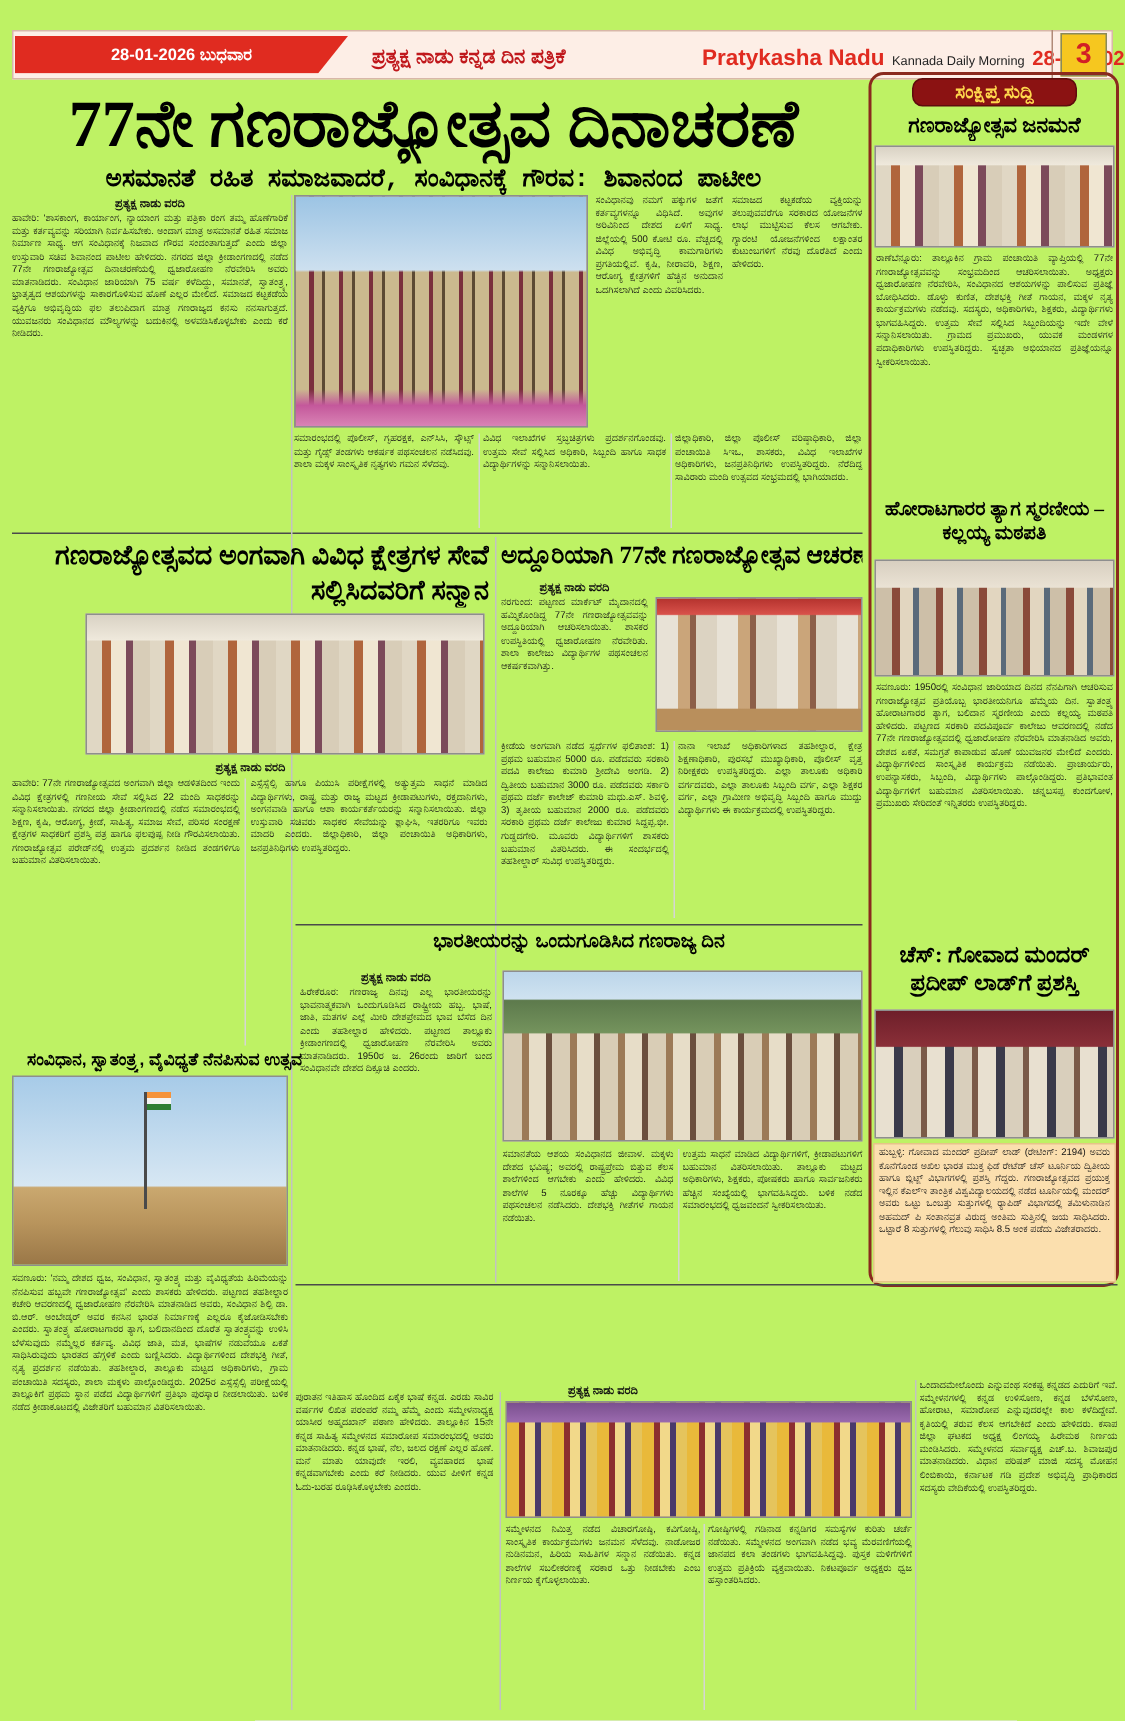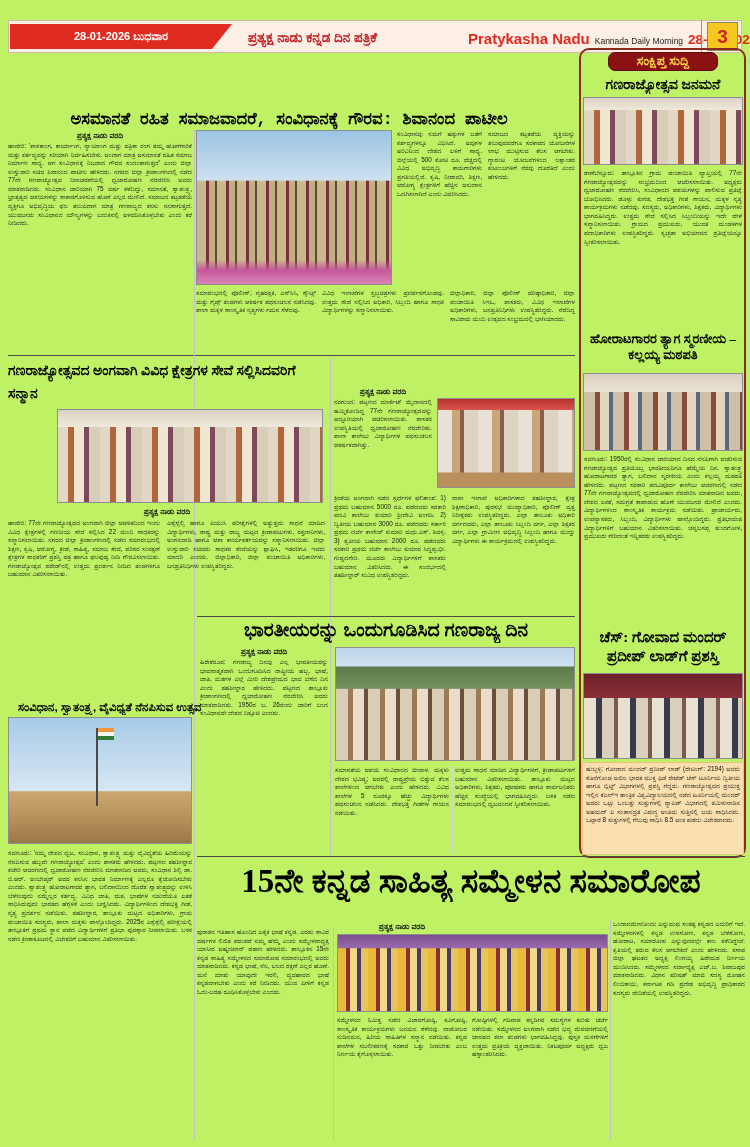--- a/index.html
+++ b/index.html
@@ -75,67 +75,69 @@
     <span class="en-name">Pratykasha Nadu</span>
     <span class="en-sub">Kannada Daily Morning</span>
     <span class="en-date">28-01-2026</span>
 
   </div>
   <div class="abs" style="left:701px;top:20px;width:1px;height:33px;background:#b08a78;"></div>
   <div class="abs pgbox" style="left:707px;top:22px;width:31px;height:29px;">
     <span>3</span>
   </div>
 
+  <div class="abs headline" style="left:0;top:57px;width:578px;height:52px;font-size:44px;line-height:52px;text-align:center;white-space:nowrap;overflow:hidden;">77ನೇ ಗಣರಾಜ್ಯೋತ್ಸವ ದಿನಾಚರಣೆ</div>
   <div class="abs headline" style="left:0;top:110px;width:578px;height:20px;font-size:16.5px;text-align:center;white-space:nowrap;overflow:hidden;font-family:Liberation Mono, monospace;">ಅಸಮಾನತೆ ರಹಿತ ಸಮಾಜವಾದರೆ, ಸಂವಿಧಾನಕ್ಕೆ ಗೌರವ: ಶಿವಾನಂದ ಪಾಟೀಲ</div>
 
   <div class="abs byline" style="left:8px;top:131px;width:184px;">ಪ್ರತ್ಯಕ್ಷ ನಾಡು ವರದಿ</div>
   <div class="abs body-txt" style="left:8px;top:142px;width:184px;height:210px;">ಹಾವೇರಿ: 'ಶಾಸಕಾಂಗ, ಕಾರ್ಯಾಂಗ, ನ್ಯಾಯಾಂಗ ಮತ್ತು ಪತ್ರಿಕಾ ರಂಗ ತಮ್ಮ ಹೊಣೆಗಾರಿಕೆ ಮತ್ತು ಕರ್ತವ್ಯವನ್ನು ಸರಿಯಾಗಿ ನಿರ್ವಹಿಸಬೇಕು. ಅಂದಾಗ ಮಾತ್ರ ಅಸಮಾನತೆ ರಹಿತ ಸಮಾಜ ನಿರ್ಮಾಣ ಸಾಧ್ಯ. ಆಗ ಸಂವಿಧಾನಕ್ಕೆ ನಿಜವಾದ ಗೌರವ ಸಂದಂತಾಗುತ್ತದೆ' ಎಂದು ಜಿಲ್ಲಾ ಉಸ್ತುವಾರಿ ಸಚಿವ ಶಿವಾನಂದ ಪಾಟೀಲ ಹೇಳಿದರು. ನಗರದ ಜಿಲ್ಲಾ ಕ್ರೀಡಾಂಗಣದಲ್ಲಿ ನಡೆದ 77ನೇ ಗಣರಾಜ್ಯೋತ್ಸವ ದಿನಾಚರಣೆಯಲ್ಲಿ ಧ್ವಜಾರೋಹಣ ನೆರವೇರಿಸಿ ಅವರು ಮಾತನಾಡಿದರು. ಸಂವಿಧಾನ ಜಾರಿಯಾಗಿ 75 ವರ್ಷ ಕಳೆದಿದ್ದು, ಸಮಾನತೆ, ಸ್ವಾತಂತ್ರ್ಯ, ಭ್ರಾತೃತ್ವದ ಆಶಯಗಳನ್ನು ಸಾಕಾರಗೊಳಿಸುವ ಹೊಣೆ ಎಲ್ಲರ ಮೇಲಿದೆ. ಸಮಾಜದ ಕಟ್ಟಕಡೆಯ ವ್ಯಕ್ತಿಗೂ ಅಭಿವೃದ್ಧಿಯ ಫಲ ತಲುಪಿದಾಗ ಮಾತ್ರ ಗಣರಾಜ್ಯದ ಕನಸು ನನಸಾಗುತ್ತದೆ. ಯುವಜನರು ಸಂವಿಧಾನದ ಮೌಲ್ಯಗಳನ್ನು ಬದುಕಿನಲ್ಲಿ ಅಳವಡಿಸಿಕೊಳ್ಳಬೇಕು ಎಂದು ಕರೆ ನೀಡಿದರು.</div>
 
   <div class="abs photo ph-parade" style="left:196px;top:130px;width:196px;height:155px;"></div>
 
   <div class="abs body-txt" style="left:397px;top:130px;width:85px;height:155px;">ಸಂವಿಧಾನವು ನಮಗೆ ಹಕ್ಕುಗಳ ಜತೆಗೆ ಕರ್ತವ್ಯಗಳನ್ನೂ ವಿಧಿಸಿದೆ. ಅವುಗಳ ಅರಿವಿನಿಂದ ದೇಶದ ಏಳಿಗೆ ಸಾಧ್ಯ. ಜಿಲ್ಲೆಯಲ್ಲಿ 500 ಕೋಟಿ ರೂ. ವೆಚ್ಚದಲ್ಲಿ ವಿವಿಧ ಅಭಿವೃದ್ಧಿ ಕಾಮಗಾರಿಗಳು ಪ್ರಗತಿಯಲ್ಲಿವೆ. ಕೃಷಿ, ನೀರಾವರಿ, ಶಿಕ್ಷಣ, ಆರೋಗ್ಯ ಕ್ಷೇತ್ರಗಳಿಗೆ ಹೆಚ್ಚಿನ ಅನುದಾನ ಒದಗಿಸಲಾಗಿದೆ ಎಂದು ವಿವರಿಸಿದರು.</div>
   <div class="abs body-txt" style="left:488px;top:130px;width:87px;height:155px;">ಸಮಾಜದ ಕಟ್ಟಕಡೆಯ ವ್ಯಕ್ತಿಯನ್ನು ತಲುಪುವವರೆಗೂ ಸರಕಾರದ ಯೋಜನೆಗಳ ಲಾಭ ಮುಟ್ಟಿಸುವ ಕೆಲಸ ಆಗಬೇಕು. ಗ್ಯಾರಂಟಿ ಯೋಜನೆಗಳಿಂದ ಲಕ್ಷಾಂತರ ಕುಟುಂಬಗಳಿಗೆ ನೆರವು ದೊರೆತಿದೆ ಎಂದು ಹೇಳಿದರು.</div>
 
   <div class="abs body-txt" style="left:196px;top:289px;width:120px;height:63px;">ಸಮಾರಂಭದಲ್ಲಿ ಪೊಲೀಸ್, ಗೃಹರಕ್ಷಕ, ಎನ್‌ಸಿಸಿ, ಸ್ಕೌಟ್ಸ್ ಮತ್ತು ಗೈಡ್ಸ್ ತಂಡಗಳು ಆಕರ್ಷಕ ಪಥಸಂಚಲನ ನಡೆಸಿದವು. ಶಾಲಾ ಮಕ್ಕಳ ಸಾಂಸ್ಕೃತಿಕ ನೃತ್ಯಗಳು ಗಮನ ಸೆಳೆದವು.</div>
   <div class="abs body-txt" style="left:322px;top:289px;width:122px;height:63px;">ವಿವಿಧ ಇಲಾಖೆಗಳ ಸ್ತಬ್ಧಚಿತ್ರಗಳು ಪ್ರದರ್ಶನಗೊಂಡವು. ಉತ್ತಮ ಸೇವೆ ಸಲ್ಲಿಸಿದ ಅಧಿಕಾರಿ, ಸಿಬ್ಬಂದಿ ಹಾಗೂ ಸಾಧಕ ವಿದ್ಯಾರ್ಥಿಗಳನ್ನು ಸನ್ಮಾನಿಸಲಾಯಿತು.</div>
   <div class="abs body-txt" style="left:450px;top:289px;width:125px;height:63px;">ಜಿಲ್ಲಾಧಿಕಾರಿ, ಜಿಲ್ಲಾ ಪೊಲೀಸ್ ವರಿಷ್ಠಾಧಿಕಾರಿ, ಜಿಲ್ಲಾ ಪಂಚಾಯಿತಿ ಸಿಇಒ, ಶಾಸಕರು, ವಿವಿಧ ಇಲಾಖೆಗಳ ಅಧಿಕಾರಿಗಳು, ಜನಪ್ರತಿನಿಧಿಗಳು ಉಪಸ್ಥಿತರಿದ್ದರು. ನೆರೆದಿದ್ದ ಸಾವಿರಾರು ಮಂದಿ ಉತ್ಸವದ ಸಂಭ್ರಮದಲ್ಲಿ ಭಾಗಿಯಾದರು.</div>
   <div class="abs vr" style="left:319px;top:289px;height:63px;background:#d5d5d5;"></div>
   <div class="abs vr" style="left:447px;top:289px;height:63px;background:#d5d5d5;"></div>
 
   <div class="abs hr" style="left:8px;top:355px;width:567px;"></div>
   <div class="abs vr" style="left:194px;top:130px;height:1010px;"></div>
   <div class="abs vr" style="left:330px;top:358px;height:497px;"></div>
 
-  <div class="abs headline" style="left:8px;top:359px;width:318px;height:46px;font-size:14px;line-height:23px;text-align:left;overflow:hidden;">ಗಣರಾಜ್ಯೋತ್ಸವದ ಅಂಗವಾಗಿ ವಿವಿಧ ಕ್ಷೇತ್ರಗಳ ಸೇವೆ ಸಲ್ಲಿಸಿದವರಿಗೆ ಸನ್ಮಾನ</div>
+  <div class="abs headline" style="left:8px;top:359px;width:318px;height:46px;font-size:18px;line-height:23px;text-align:right;overflow:hidden;">ಗಣರಾಜ್ಯೋತ್ಸವದ ಅಂಗವಾಗಿ ವಿವಿಧ ಕ್ಷೇತ್ರಗಳ ಸೇವೆ ಸಲ್ಲಿಸಿದವರಿಗೆ ಸನ್ಮಾನ</div>
   <div class="abs photo ph-crowd1" style="left:57px;top:409px;width:266px;height:94px;"></div>
   <div class="abs byline" style="left:8px;top:507px;width:318px;">ಪ್ರತ್ಯಕ್ಷ ನಾಡು ವರದಿ</div>
   <div class="abs body-txt" style="left:8px;top:519px;width:152px;height:178px;">ಹಾವೇರಿ: 77ನೇ ಗಣರಾಜ್ಯೋತ್ಸವದ ಅಂಗವಾಗಿ ಜಿಲ್ಲಾ ಆಡಳಿತದಿಂದ ಇಂದು ವಿವಿಧ ಕ್ಷೇತ್ರಗಳಲ್ಲಿ ಗಣನೀಯ ಸೇವೆ ಸಲ್ಲಿಸಿದ 22 ಮಂದಿ ಸಾಧಕರನ್ನು ಸನ್ಮಾನಿಸಲಾಯಿತು. ನಗರದ ಜಿಲ್ಲಾ ಕ್ರೀಡಾಂಗಣದಲ್ಲಿ ನಡೆದ ಸಮಾರಂಭದಲ್ಲಿ ಶಿಕ್ಷಣ, ಕೃಷಿ, ಆರೋಗ್ಯ, ಕ್ರೀಡೆ, ಸಾಹಿತ್ಯ, ಸಮಾಜ ಸೇವೆ, ಪರಿಸರ ಸಂರಕ್ಷಣೆ ಕ್ಷೇತ್ರಗಳ ಸಾಧಕರಿಗೆ ಪ್ರಶಸ್ತಿ ಪತ್ರ ಹಾಗೂ ಫಲಪುಷ್ಪ ನೀಡಿ ಗೌರವಿಸಲಾಯಿತು. ಗಣರಾಜ್ಯೋತ್ಸವ ಪರೇಡ್‌ನಲ್ಲಿ ಉತ್ತಮ ಪ್ರದರ್ಶನ ನೀಡಿದ ತಂಡಗಳಿಗೂ ಬಹುಮಾನ ವಿತರಿಸಲಾಯಿತು.</div>
   <div class="abs body-txt" style="left:167px;top:519px;width:158px;height:178px;">ಎಸ್ಸೆಸ್ಸೆಲ್ಸಿ ಹಾಗೂ ಪಿಯುಸಿ ಪರೀಕ್ಷೆಗಳಲ್ಲಿ ಅತ್ಯುತ್ತಮ ಸಾಧನೆ ಮಾಡಿದ ವಿದ್ಯಾರ್ಥಿಗಳು, ರಾಷ್ಟ್ರ ಮತ್ತು ರಾಜ್ಯ ಮಟ್ಟದ ಕ್ರೀಡಾಪಟುಗಳು, ರಕ್ತದಾನಿಗಳು, ಅಂಗನವಾಡಿ ಹಾಗೂ ಆಶಾ ಕಾರ್ಯಕರ್ತೆಯರನ್ನು ಸನ್ಮಾನಿಸಲಾಯಿತು. ಜಿಲ್ಲಾ ಉಸ್ತುವಾರಿ ಸಚಿವರು ಸಾಧಕರ ಸೇವೆಯನ್ನು ಶ್ಲಾಘಿಸಿ, ಇತರರಿಗೂ ಇವರು ಮಾದರಿ ಎಂದರು. ಜಿಲ್ಲಾಧಿಕಾರಿ, ಜಿಲ್ಲಾ ಪಂಚಾಯಿತಿ ಅಧಿಕಾರಿಗಳು, ಜನಪ್ರತಿನಿಧಿಗಳು ಉಪಸ್ಥಿತರಿದ್ದರು.</div>
   <div class="abs vr" style="left:163px;top:519px;height:178px;background:#d5d5d5;"></div>
 
   <div class="abs headline" style="left:18px;top:701px;width:192px;height:14px;font-size:11.5px;white-space:nowrap;overflow:hidden;font-family:'Liberation Sans',sans-serif;">ಸಂವಿಧಾನ, ಸ್ವಾತಂತ್ರ್ಯ, ವೈವಿಧ್ಯತೆ ನೆನಪಿಸುವ ಉತ್ಸವ</div>
   <div class="abs photo ph-flag" style="left:8px;top:717px;width:184px;height:127px;">
     <div class="flag-pole"></div>
     <div class="flag-cloth">
       <div class="f-sa"></div>
       <div class="f-wh"></div>
       <div class="f-gr"></div>
     </div>
   </div>
   <div class="abs body-txt" style="left:8px;top:849px;width:184px;height:291px;">ಸವಣೂರು: 'ನಮ್ಮ ದೇಶದ ಧ್ವಜ, ಸಂವಿಧಾನ, ಸ್ವಾತಂತ್ರ್ಯ ಮತ್ತು ವೈವಿಧ್ಯತೆಯ ಹಿರಿಮೆಯನ್ನು ನೆನಪಿಸುವ ಹಬ್ಬವೇ ಗಣರಾಜ್ಯೋತ್ಸವ' ಎಂದು ಶಾಸಕರು ಹೇಳಿದರು. ಪಟ್ಟಣದ ತಹಶೀಲ್ದಾರ ಕಚೇರಿ ಆವರಣದಲ್ಲಿ ಧ್ವಜಾರೋಹಣ ನೆರವೇರಿಸಿ ಮಾತನಾಡಿದ ಅವರು, ಸಂವಿಧಾನ ಶಿಲ್ಪಿ ಡಾ. ಬಿ.ಆರ್. ಅಂಬೇಡ್ಕರ್ ಅವರ ಕನಸಿನ ಭಾರತ ನಿರ್ಮಾಣಕ್ಕೆ ಎಲ್ಲರೂ ಕೈಜೋಡಿಸಬೇಕು ಎಂದರು. ಸ್ವಾತಂತ್ರ್ಯ ಹೋರಾಟಗಾರರ ತ್ಯಾಗ, ಬಲಿದಾನದಿಂದ ದೊರೆತ ಸ್ವಾತಂತ್ರ್ಯವನ್ನು ಉಳಿಸಿ ಬೆಳೆಸುವುದು ನಮ್ಮೆಲ್ಲರ ಕರ್ತವ್ಯ. ವಿವಿಧ ಜಾತಿ, ಮತ, ಭಾಷೆಗಳ ನಡುವೆಯೂ ಏಕತೆ ಸಾಧಿಸಿರುವುದು ಭಾರತದ ಹೆಗ್ಗಳಿಕೆ ಎಂದು ಬಣ್ಣಿಸಿದರು. ವಿದ್ಯಾರ್ಥಿಗಳಿಂದ ದೇಶಭಕ್ತಿ ಗೀತೆ, ನೃತ್ಯ ಪ್ರದರ್ಶನ ನಡೆಯಿತು. ತಹಶೀಲ್ದಾರ, ತಾಲ್ಲೂಕು ಮಟ್ಟದ ಅಧಿಕಾರಿಗಳು, ಗ್ರಾಮ ಪಂಚಾಯಿತಿ ಸದಸ್ಯರು, ಶಾಲಾ ಮಕ್ಕಳು ಪಾಲ್ಗೊಂಡಿದ್ದರು. 2025ರ ಎಸ್ಸೆಸ್ಸೆಲ್ಸಿ ಪರೀಕ್ಷೆಯಲ್ಲಿ ತಾಲ್ಲೂಕಿಗೆ ಪ್ರಥಮ ಸ್ಥಾನ ಪಡೆದ ವಿದ್ಯಾರ್ಥಿಗಳಿಗೆ ಪ್ರತಿಭಾ ಪುರಸ್ಕಾರ ನೀಡಲಾಯಿತು. ಬಳಿಕ ನಡೆದ ಕ್ರೀಡಾಕೂಟದಲ್ಲಿ ವಿಜೇತರಿಗೆ ಬಹುಮಾನ ವಿತರಿಸಲಾಯಿತು.</div>
 
+  <div class="abs headline" style="left:334px;top:360px;width:241px;height:22px;font-size:16.5px;text-align:center;white-space:nowrap;overflow:hidden;">ಅದ್ದೂರಿಯಾಗಿ 77ನೇ ಗಣರಾಜ್ಯೋತ್ಸವ ಆಚರಣೆ</div>
   <div class="abs byline" style="left:334px;top:387px;width:98px;">ಪ್ರತ್ಯಕ್ಷ ನಾಡು ವರದಿ</div>
   <div class="abs body-txt" style="left:334px;top:398px;width:98px;height:92px;">ನರಗುಂದ: ಪಟ್ಟಣದ ಮಾರ್ಕೆಟ್ ಮೈದಾನದಲ್ಲಿ ಹಮ್ಮಿಕೊಂಡಿದ್ದ 77ನೇ ಗಣರಾಜ್ಯೋತ್ಸವವನ್ನು ಅದ್ದೂರಿಯಾಗಿ ಆಚರಿಸಲಾಯಿತು. ಶಾಸಕರ ಉಪಸ್ಥಿತಿಯಲ್ಲಿ ಧ್ವಜಾರೋಹಣ ನೆರವೇರಿತು. ಶಾಲಾ ಕಾಲೇಜು ವಿದ್ಯಾರ್ಥಿಗಳ ಪಥಸಂಚಲನ ಆಕರ್ಷಕವಾಗಿತ್ತು.</div>
   <div class="abs photo ph-stage" style="left:437px;top:398px;width:138px;height:90px;"></div>
   <div class="abs body-txt" style="left:334px;top:494px;width:112px;height:118px;">ಕ್ರೀಡೆಯ ಅಂಗವಾಗಿ ನಡೆದ ಸ್ಪರ್ಧೆಗಳ ಫಲಿತಾಂಶ: 1) ಪ್ರಥಮ ಬಹುಮಾನ 5000 ರೂ. ಪಡೆದವರು ಸರಕಾರಿ ಪದವಿ ಕಾಲೇಜು ಕುಮಾರಿ ಶ್ರೀದೇವಿ ಅಂಗಡಿ. 2) ದ್ವಿತೀಯ ಬಹುಮಾನ 3000 ರೂ. ಪಡೆದವರು ಸರ್ಕಾರಿ ಪ್ರಥಮ ದರ್ಜೆ ಕಾಲೇಜ್ ಕುಮಾರಿ ಮಧು.ಎಸ್. ಶಿವಳ್ಳಿ. 3) ತೃತೀಯ ಬಹುಮಾನ 2000 ರೂ. ಪಡೆದವರು ಸರಕಾರಿ ಪ್ರಥಮ ದರ್ಜೆ ಕಾಲೇಜು ಕುಮಾರ ಸಿದ್ದಪ್ಪ.ಭೀ. ಗುಡ್ಡದಗೇರಿ. ಮೂವರು ವಿದ್ಯಾರ್ಥಿಗಳಿಗೆ ಶಾಸಕರು ಬಹುಮಾನ ವಿತರಿಸಿದರು. ಈ ಸಂದರ್ಭದಲ್ಲಿ ತಹಶೀಲ್ದಾರ್ ಸುವಿಧ ಉಪಸ್ಥಿತರಿದ್ದರು.</div>
   <div class="abs body-txt" style="left:452px;top:494px;width:123px;height:118px;">ನಾನಾ ಇಲಾಖೆ ಅಧಿಕಾರಿಗಳಾದ ತಹಶೀಲ್ದಾರ, ಕ್ಷೇತ್ರ ಶಿಕ್ಷಣಾಧಿಕಾರಿ, ಪುರಸಭೆ ಮುಖ್ಯಾಧಿಕಾರಿ, ಪೊಲೀಸ್ ವೃತ್ತ ನಿರೀಕ್ಷಕರು ಉಪಸ್ಥಿತರಿದ್ದರು. ಎಲ್ಲಾ ತಾಲೂಕು ಅಧಿಕಾರಿ ವರ್ಗದವರು, ಎಲ್ಲಾ ತಾಲೂಕು ಸಿಬ್ಬಂದಿ ವರ್ಗ, ಎಲ್ಲಾ ಶಿಕ್ಷಕರ ವರ್ಗ, ಎಲ್ಲಾ ಗ್ರಾಮೀಣ ಅಭಿವೃದ್ಧಿ ಸಿಬ್ಬಂದಿ ಹಾಗೂ ಮುದ್ದು ವಿದ್ಯಾರ್ಥಿಗಳು ಈ ಕಾರ್ಯಕ್ರಮದಲ್ಲಿ ಉಪಸ್ಥಿತರಿದ್ದರು.</div>
   <div class="abs vr" style="left:449px;top:494px;height:118px;background:#d5d5d5;"></div>
   <div class="abs hr" style="left:197px;top:616px;width:378px;"></div>
 
-  <div class="abs headline" style="left:197px;top:619px;width:378px;height:24px;font-size:19px;text-align:center;white-space:nowrap;overflow:hidden;">ಭಾರತೀಯರನ್ನು ಒಂದುಗೂಡಿಸಿದ ಗಣರಾಜ್ಯ ದಿನ</div>
+  <div class="abs headline" style="left:197px;top:619px;width:378px;height:24px;font-size:13px;text-align:center;white-space:nowrap;overflow:hidden;">ಭಾರತೀಯರನ್ನು ಒಂದುಗೂಡಿಸಿದ ಗಣರಾಜ್ಯ ದಿನ</div>
   <div class="abs byline" style="left:200px;top:647px;width:128px;">ಪ್ರತ್ಯಕ್ಷ ನಾಡು ವರದಿ</div>
   <div class="abs body-txt" style="left:200px;top:658px;width:128px;height:196px;">ಹಿರೇಕೆರೂರ: ಗಣರಾಜ್ಯ ದಿನವು ಎಲ್ಲ ಭಾರತೀಯರನ್ನು ಭಾವನಾತ್ಮಕವಾಗಿ ಒಂದುಗೂಡಿಸಿದ ರಾಷ್ಟ್ರೀಯ ಹಬ್ಬ. ಭಾಷೆ, ಜಾತಿ, ಮತಗಳ ಎಲ್ಲೆ ಮೀರಿ ದೇಶಪ್ರೇಮದ ಭಾವ ಬೆಸೆದ ದಿನ ಎಂದು ತಹಶೀಲ್ದಾರ ಹೇಳಿದರು. ಪಟ್ಟಣದ ತಾಲ್ಲೂಕು ಕ್ರೀಡಾಂಗಣದಲ್ಲಿ ಧ್ವಜಾರೋಹಣ ನೆರವೇರಿಸಿ ಅವರು ಮಾತನಾಡಿದರು. 1950ರ ಜ. 26ರಂದು ಜಾರಿಗೆ ಬಂದ ಸಂವಿಧಾನವೇ ದೇಶದ ದಿಕ್ಸೂಚಿ ಎಂದರು.</div>
   <div class="abs photo ph-outdoor" style="left:335px;top:647px;width:240px;height:114px;"></div>
   <div class="abs body-txt" style="left:335px;top:766px;width:114px;height:88px;">ಸಮಾನತೆಯ ಆಶಯ ಸಂವಿಧಾನದ ಜೀವಾಳ. ಮಕ್ಕಳು ದೇಶದ ಭವಿಷ್ಯ; ಅವರಲ್ಲಿ ರಾಷ್ಟ್ರಪ್ರೇಮ ಬಿತ್ತುವ ಕೆಲಸ ಶಾಲೆಗಳಿಂದ ಆಗಬೇಕು ಎಂದು ಹೇಳಿದರು. ವಿವಿಧ ಶಾಲೆಗಳ 5 ನೂರಕ್ಕೂ ಹೆಚ್ಚು ವಿದ್ಯಾರ್ಥಿಗಳು ಪಥಸಂಚಲನ ನಡೆಸಿದರು. ದೇಶಭಕ್ತಿ ಗೀತೆಗಳ ಗಾಯನ ನಡೆಯಿತು.</div>
   <div class="abs body-txt" style="left:455px;top:766px;width:120px;height:88px;">ಉತ್ತಮ ಸಾಧನೆ ಮಾಡಿದ ವಿದ್ಯಾರ್ಥಿಗಳಿಗೆ, ಕ್ರೀಡಾಪಟುಗಳಿಗೆ ಬಹುಮಾನ ವಿತರಿಸಲಾಯಿತು. ತಾಲ್ಲೂಕು ಮಟ್ಟದ ಅಧಿಕಾರಿಗಳು, ಶಿಕ್ಷಕರು, ಪೋಷಕರು ಹಾಗೂ ಸಾರ್ವಜನಿಕರು ಹೆಚ್ಚಿನ ಸಂಖ್ಯೆಯಲ್ಲಿ ಭಾಗವಹಿಸಿದ್ದರು. ಬಳಿಕ ನಡೆದ ಸಮಾರಂಭದಲ್ಲಿ ಧ್ವಜವಂದನೆ ಸ್ವೀಕರಿಸಲಾಯಿತು.</div>
   <div class="abs vr" style="left:452px;top:766px;height:88px;background:#d5d5d5;"></div>
 
   <div class="abs sb-frame" style="left:579px;top:48px;width:167px;height:810px;"></div>
   <div class="abs sb-badge" style="left:608px;top:52px;width:110px;height:19px;">
     <span>ಸಂಕ್ಷಿಪ್ತ ಸುದ್ದಿ</span>
@@ -147,21 +149,20 @@
   <div class="abs sb-head" style="left:584px;top:331px;width:158px;height:38px;font-size:13px;overflow:hidden;">ಹೋರಾಟಗಾರರ ತ್ಯಾಗ ಸ್ಮರಣೀಯ – ಕಲ್ಲಯ್ಯ ಮಠಪತಿ</div>
   <div class="abs photo ph-sb2" style="left:583px;top:373px;width:160px;height:78px;"></div>
   <div class="abs body-txt" style="left:584px;top:455px;width:158px;height:170px;">ಸವಣೂರು: 1950ರಲ್ಲಿ ಸಂವಿಧಾನ ಜಾರಿಯಾದ ದಿನದ ನೆನಪಿಗಾಗಿ ಆಚರಿಸುವ ಗಣರಾಜ್ಯೋತ್ಸವ ಪ್ರತಿಯೊಬ್ಬ ಭಾರತೀಯನಿಗೂ ಹೆಮ್ಮೆಯ ದಿನ. ಸ್ವಾತಂತ್ರ್ಯ ಹೋರಾಟಗಾರರ ತ್ಯಾಗ, ಬಲಿದಾನ ಸ್ಮರಣೀಯ ಎಂದು ಕಲ್ಲಯ್ಯ ಮಠಪತಿ ಹೇಳಿದರು. ಪಟ್ಟಣದ ಸರಕಾರಿ ಪದವಿಪೂರ್ವ ಕಾಲೇಜು ಆವರಣದಲ್ಲಿ ನಡೆದ 77ನೇ ಗಣರಾಜ್ಯೋತ್ಸವದಲ್ಲಿ ಧ್ವಜಾರೋಹಣ ನೆರವೇರಿಸಿ ಮಾತನಾಡಿದ ಅವರು, ದೇಶದ ಏಕತೆ, ಸಮಗ್ರತೆ ಕಾಪಾಡುವ ಹೊಣೆ ಯುವಜನರ ಮೇಲಿದೆ ಎಂದರು. ವಿದ್ಯಾರ್ಥಿಗಳಿಂದ ಸಾಂಸ್ಕೃತಿಕ ಕಾರ್ಯಕ್ರಮ ನಡೆಯಿತು. ಪ್ರಾಚಾರ್ಯರು, ಉಪನ್ಯಾಸಕರು, ಸಿಬ್ಬಂದಿ, ವಿದ್ಯಾರ್ಥಿಗಳು ಪಾಲ್ಗೊಂಡಿದ್ದರು. ಪ್ರತಿಭಾವಂತ ವಿದ್ಯಾರ್ಥಿಗಳಿಗೆ ಬಹುಮಾನ ವಿತರಿಸಲಾಯಿತು. ಚನ್ನಬಸಪ್ಪ ಕುಂದಗೋಳ, ಪ್ರಮುಖರು ಸೇರಿದಂತೆ ಇನ್ನಿತರರು ಉಪಸ್ಥಿತರಿದ್ದರು.</div>
 
   <div class="abs sb-head" style="left:584px;top:628px;width:158px;height:42px;font-size:15px;overflow:hidden;">ಚೆಸ್: ಗೋವಾದ ಮಂದರ್ ಪ್ರದೀಪ್ ಲಾಡ್‌ಗೆ ಪ್ರಶಸ್ತಿ</div>
   <div class="abs photo ph-chess" style="left:583px;top:673px;width:160px;height:86px;"></div>
   <div class="abs sb-box" style="left:582px;top:762px;width:162px;height:93px;"></div>
   <div class="abs body-txt" style="left:586px;top:765px;width:154px;height:87px;">ಹುಬ್ಬಳ್ಳಿ: ಗೋವಾದ ಮಂದರ್ ಪ್ರದೀಪ್ ಲಾಡ್ (ರೇಟಿಂಗ್: 2194) ಅವರು ಕೊನೆಗೊಂಡ ಅಖಿಲ ಭಾರತ ಮುಕ್ತ ಫಿಡೆ ರೇಟೆಡ್ ಚೆಸ್ ಟೂರ್ನಿಯ ದ್ವಿತೀಯ ಹಾಗೂ ಬ್ಲಿಟ್ಜ್ ವಿಭಾಗಗಳಲ್ಲಿ ಪ್ರಶಸ್ತಿ ಗೆದ್ದರು. ಗಣರಾಜ್ಯೋತ್ಸವದ ಪ್ರಯುಕ್ತ ಇಲ್ಲಿನ ಕೆಎಲ್‌ಇ ತಾಂತ್ರಿಕ ವಿಶ್ವವಿದ್ಯಾಲಯದಲ್ಲಿ ನಡೆದ ಟೂರ್ನಿಯಲ್ಲಿ ಮಂದರ್ ಅವರು ಒಟ್ಟು ಒಂಬತ್ತು ಸುತ್ತುಗಳಲ್ಲಿ ರ‍್ಯಾಪಿಡ್ ವಿಭಾಗದಲ್ಲಿ ತಮಿಳುನಾಡಿನ ಅಹಮದ್ ಪಿ ಸಂತಾನವ್ರತ ವಿರುದ್ಧ ಅಂತಿಮ ಸುತ್ತಿನಲ್ಲಿ ಜಯ ಸಾಧಿಸಿದರು. ಒಟ್ಟಾರೆ 8 ಸುತ್ತುಗಳಲ್ಲಿ ಗೆಲುವು ಸಾಧಿಸಿ 8.5 ಅಂಕ ಪಡೆದು ವಿಜೇತರಾದರು.</div>
 
   <div class="abs hr" style="left:197px;top:856px;width:548px;"></div>
-  <div class="abs headline" style="left:197px;top:860px;width:548px;height:42px;font-size:33px;line-height:42px;text-align:center;white-space:nowrap;overflow:hidden;">15ನೇ ಕನ್ನಡ ಸಾಹಿತ್ಯ ಸಮ್ಮೇಳನ ಸಮಾರೋಪ</div>
 
   <div class="abs body-txt" style="left:197px;top:928px;width:132px;height:212px;">ಪುರಾತನ ಇತಿಹಾಸ ಹೊಂದಿದ ಏಕೈಕ ಭಾಷೆ ಕನ್ನಡ. ಎರಡು ಸಾವಿರ ವರ್ಷಗಳ ಲಿಖಿತ ಪರಂಪರೆ ನಮ್ಮ ಹೆಮ್ಮೆ ಎಂದು ಸಮ್ಮೇಳನಾಧ್ಯಕ್ಷ ಯಾಸೀರ ಅಹ್ಮದಖಾನ್ ಪಠಾಣ ಹೇಳಿದರು. ತಾಲ್ಲೂಕಿನ 15ನೇ ಕನ್ನಡ ಸಾಹಿತ್ಯ ಸಮ್ಮೇಳನದ ಸಮಾರೋಪ ಸಮಾರಂಭದಲ್ಲಿ ಅವರು ಮಾತನಾಡಿದರು. ಕನ್ನಡ ಭಾಷೆ, ನೆಲ, ಜಲದ ರಕ್ಷಣೆ ಎಲ್ಲರ ಹೊಣೆ. ಮನೆ ಮಾತು ಯಾವುದೇ ಇರಲಿ, ವ್ಯವಹಾರದ ಭಾಷೆ ಕನ್ನಡವಾಗಬೇಕು ಎಂದು ಕರೆ ನೀಡಿದರು. ಯುವ ಪೀಳಿಗೆ ಕನ್ನಡ ಓದು-ಬರಹ ರೂಢಿಸಿಕೊಳ್ಳಬೇಕು ಎಂದರು.</div>
   <div class="abs byline" style="left:337px;top:922px;width:130px;">ಪ್ರತ್ಯಕ್ಷ ನಾಡು ವರದಿ</div>
   <div class="abs photo ph-group" style="left:337px;top:934px;width:271px;height:78px;"></div>
   <div class="abs body-txt" style="left:337px;top:1016px;width:130px;height:124px;">ಸಮ್ಮೇಳನದ ನಿಮಿತ್ತ ನಡೆದ ವಿಚಾರಗೋಷ್ಠಿ, ಕವಿಗೋಷ್ಠಿ, ಸಾಂಸ್ಕೃತಿಕ ಕಾರ್ಯಕ್ರಮಗಳು ಜನಮನ ಸೆಳೆದವು. ನಾಡೋಜರ ನುಡಿನಮನ, ಹಿರಿಯ ಸಾಹಿತಿಗಳ ಸನ್ಮಾನ ನಡೆಯಿತು. ಕನ್ನಡ ಶಾಲೆಗಳ ಸಬಲೀಕರಣಕ್ಕೆ ಸರಕಾರ ಒತ್ತು ನೀಡಬೇಕು ಎಂಬ ನಿರ್ಣಯ ಕೈಗೊಳ್ಳಲಾಯಿತು.</div>
   <div class="abs body-txt" style="left:472px;top:1016px;width:136px;height:124px;">ಗೋಷ್ಠಿಗಳಲ್ಲಿ ಗಡಿನಾಡ ಕನ್ನಡಿಗರ ಸಮಸ್ಯೆಗಳ ಕುರಿತು ಚರ್ಚೆ ನಡೆಯಿತು. ಸಮ್ಮೇಳನದ ಅಂಗವಾಗಿ ನಡೆದ ಭವ್ಯ ಮೆರವಣಿಗೆಯಲ್ಲಿ ಜಾನಪದ ಕಲಾ ತಂಡಗಳು ಭಾಗವಹಿಸಿದ್ದವು. ಪುಸ್ತಕ ಮಳಿಗೆಗಳಿಗೆ ಉತ್ತಮ ಪ್ರತಿಕ್ರಿಯೆ ವ್ಯಕ್ತವಾಯಿತು. ನಿಕಟಪೂರ್ವ ಅಧ್ಯಕ್ಷರು ಧ್ವಜ ಹಸ್ತಾಂತರಿಸಿದರು.</div>
   <div class="abs body-txt" style="left:613px;top:920px;width:132px;height:220px;">ಒಂದಾದಮೇಲೊಂದು ಎನ್ನುವಂಥ ಸಂಕಷ್ಟ ಕನ್ನಡದ ಎದುರಿಗೆ ಇವೆ. ಸಮ್ಮೇಳನಗಳಲ್ಲಿ ಕನ್ನಡ ಉಳಿಸೋಣ, ಕನ್ನಡ ಬೆಳೆಸೋಣ, ಹೋರಾಟ, ಸಮಾರೋಪ ಎನ್ನುವುದರಲ್ಲೇ ಕಾಲ ಕಳೆದಿದ್ದೇವೆ. ಕೃತಿಯಲ್ಲಿ ತರುವ ಕೆಲಸ ಆಗಬೇಕಿದೆ ಎಂದು ಹೇಳಿದರು. ಕಸಾಪ ಜಿಲ್ಲಾ ಘಟಕದ ಅಧ್ಯಕ್ಷ ಲಿಂಗಯ್ಯ ಹಿರೇಮಠ ನಿರ್ಣಯ ಮಂಡಿಸಿದರು. ಸಮ್ಮೇಳನದ ಸರ್ವಾಧ್ಯಕ್ಷ ಎಚ್.ಬ. ಶಿವಾಜಪುರ ಮಾತನಾಡಿದರು. ವಿಧಾನ ಪರಿಷತ್ ಮಾಜಿ ಸದಸ್ಯ ಮೋಹನ ಲಿಂಬಿಕಾಯಿ, ಕರ್ನಾಟಕ ಗಡಿ ಪ್ರದೇಶ ಅಭಿವೃದ್ಧಿ ಪ್ರಾಧಿಕಾರದ ಸದಸ್ಯರು ವೇದಿಕೆಯಲ್ಲಿ ಉಪಸ್ಥಿತರಿದ್ದರು.</div>
   <div class="abs vr" style="left:333px;top:928px;height:212px;"></div>
   <div class="abs vr" style="left:469px;top:1016px;height:124px;background:#d5d5d5;"></div>
   <div class="abs vr" style="left:610px;top:920px;height:220px;"></div>

